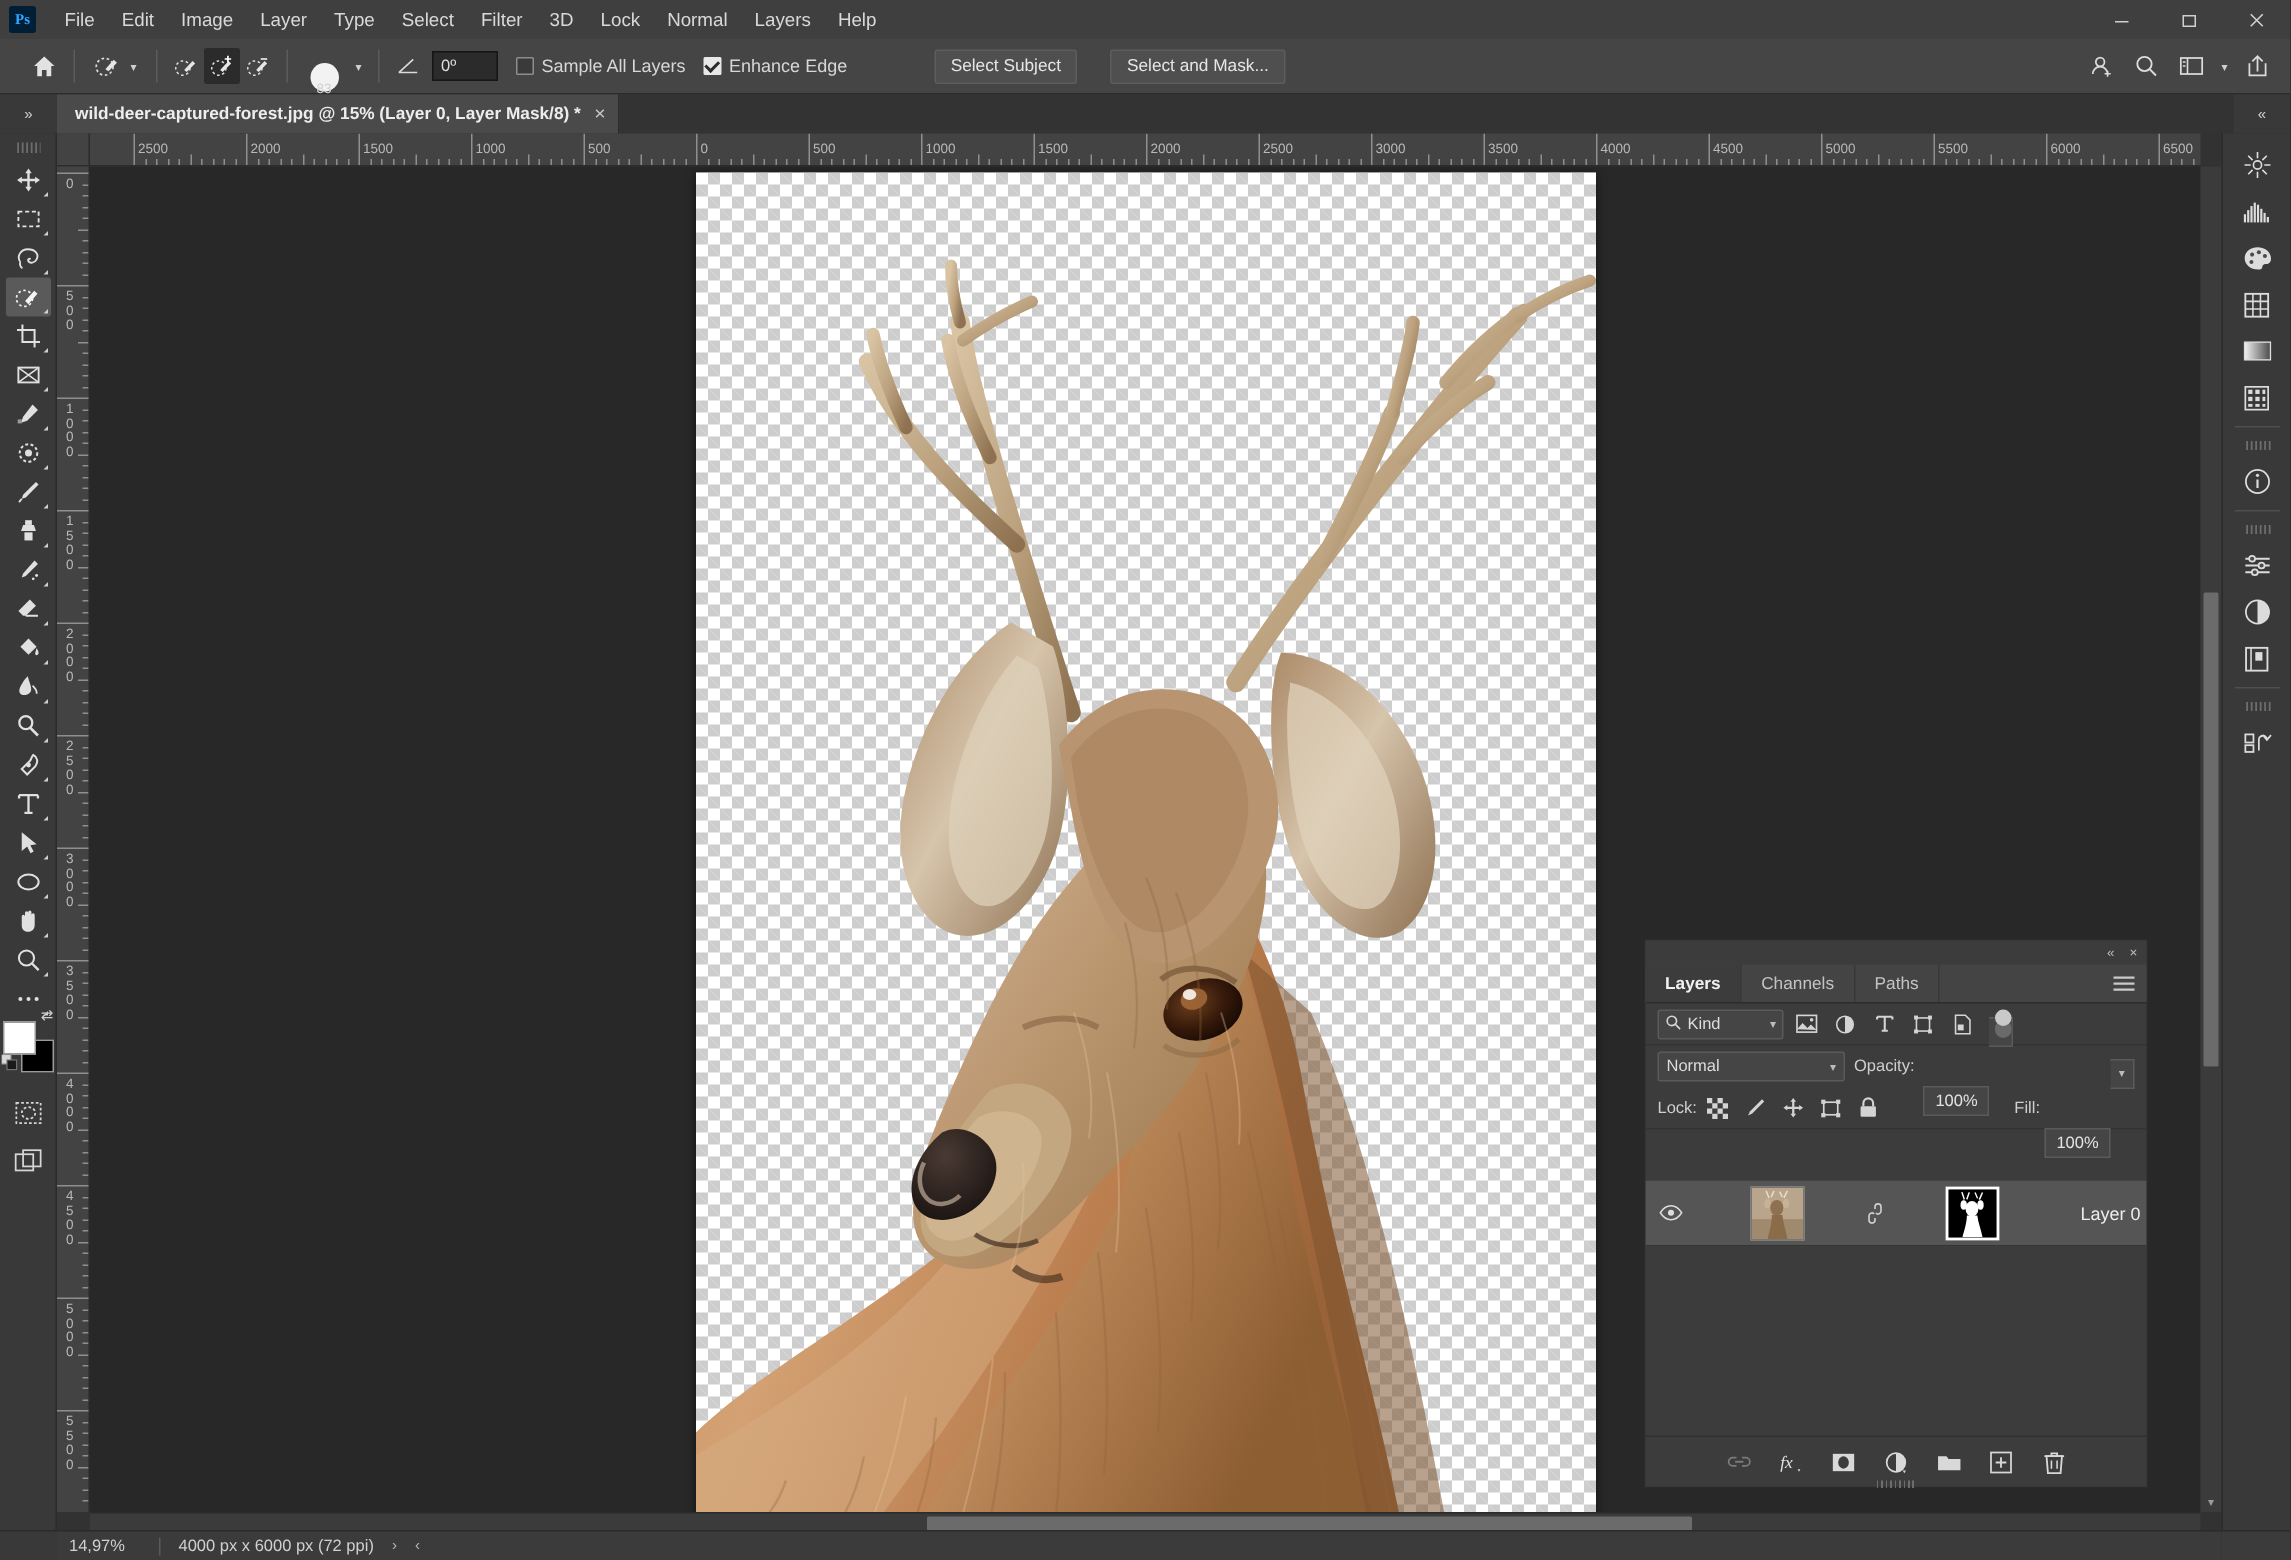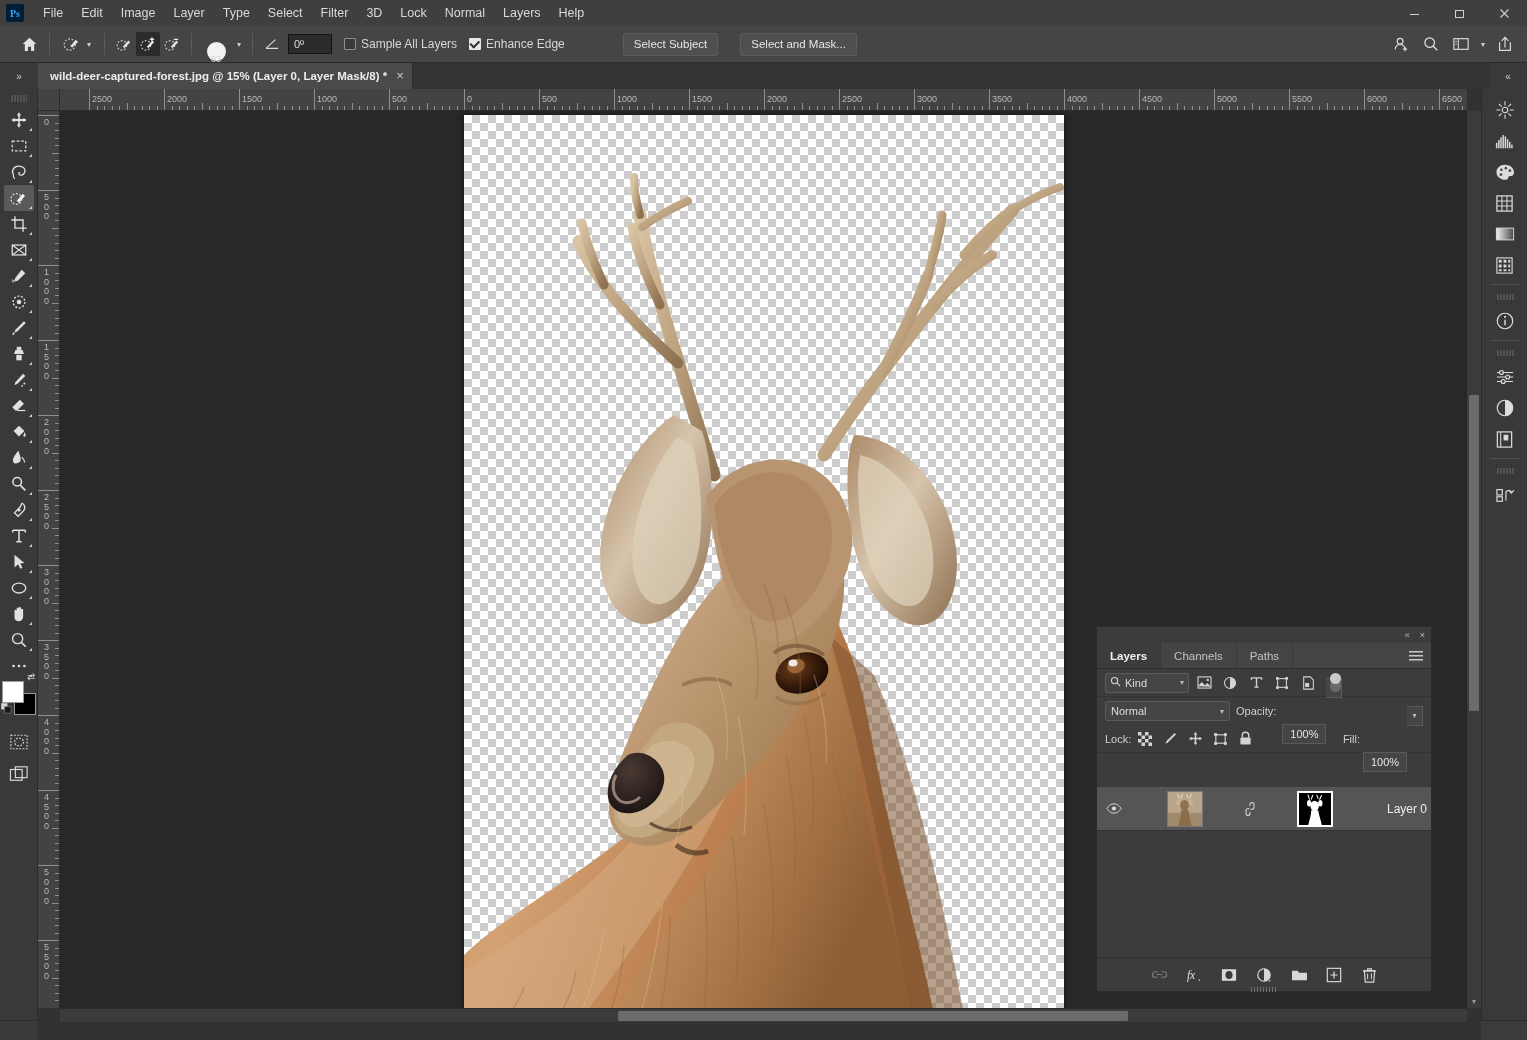--- a/index.html
+++ b/index.html
@@ -1360,15 +1360,22 @@
             <path d="M2.5 4 H13.5 L12.5 16 H3.5 Z" fill="none" stroke="#d8d8d8" stroke-width="1.3"></path>
             <path d="M1 4 H15 M6 4 V2 H10 V4" fill="none" stroke="#d8d8d8" stroke-width="1.3"></path>
             <path d="M6 7 V13 M10 7 V13" stroke="#d8d8d8" stroke-width="1.1"></path>
           </svg>
       </div>
       <div class="lp-grip"></div>
     </div>
   </div>
 
   <div class="corner-sq"></div>
+  <div class="statusbar">
+    <span class="st-zoom">14,97%</span>
+    <span class="st-sep"></span>
+    <span class="st-dims">4000 px x 6000 px (72 ppi)</span>
+    <span class="st-arrow">›</span>
+    <span class="st-arrow">‹</span>
+  </div>
   <div class="sb-fill"></div>
 
 </div>
 
 </body></html>

